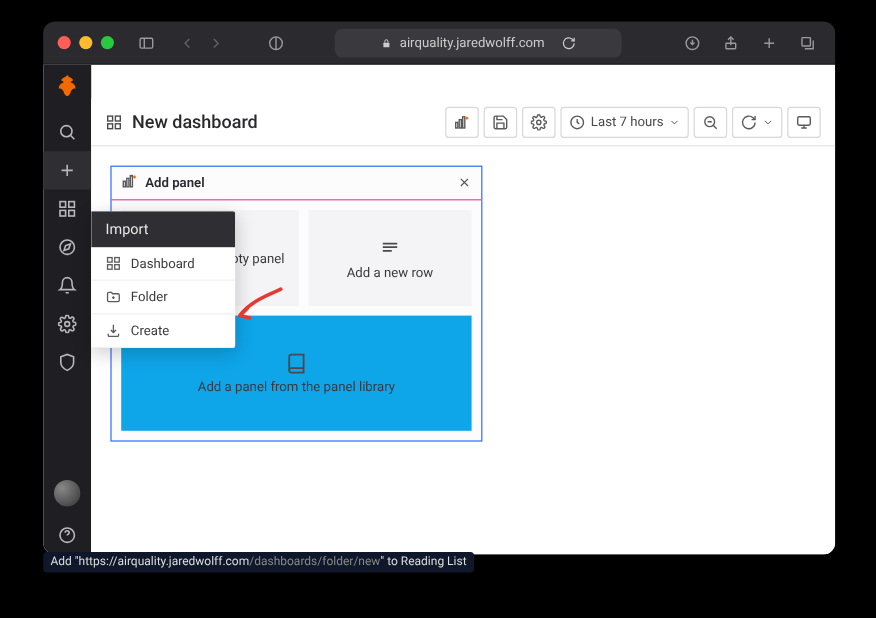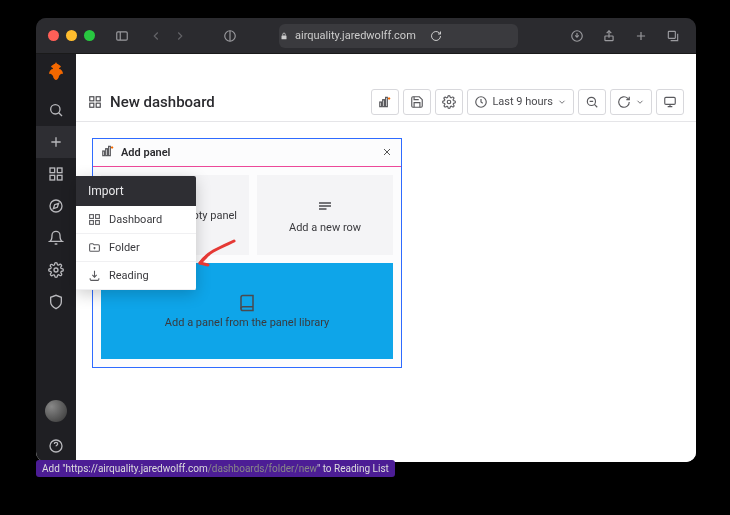--- a/index.html
+++ b/index.html
@@ -43,21 +43,21 @@
   .tb-nav .tb-icon { opacity:0.5; }
   .urlbar {
     flex: 1;
     margin: 0 40px 0 30px;
     max-width: 280px;
     height: 24px;
     background: #3a3a3e;
     border-radius: 6px;
     display:flex;
     align-items:center;
-    justify-content:flex-start;
+    justify-content:center;
     gap:6px;
     color:#ccc;
     font-size: 11px;
   }
   .urlbar svg { width:10px; height:10px; fill:#ccc; }
   .tb-right { display:flex; gap:10px; margin-left:auto; }
   .tb-right .tb-icon svg { stroke:#9a9a9e; }
 
   
   .app {
@@ -216,21 +216,21 @@
     top:185px;
     z-index:11;
     pointer-events:none;
   }
 
   
   .tooltip {
     position:absolute;
     left:36px;
     bottom:38px;
-    background:#4c1d95;
+    background:#0f172a;
     color:#ddd;
     font-size:10px;
     padding:3px 6px;
     border-radius:3px;
     z-index:20;
   }
   .tooltip .dim { color:#888; }
 </style>
 </head>
 <body>
@@ -388,21 +388,21 @@
             <line x1="12" y1="11" x2="12" y2="15"></line>
           </svg>
         <span>Folder</span>
       </div>
       <div class="flyout-item">
         <svg viewBox="0 0 24 24">
             <path d="M12 3v12"></path>
             <polyline points="8 11 12 15 16 11"></polyline>
             <path d="M4 17v2a2 2 0 002 2h12a2 2 0 002-2v-2"></path>
           </svg>
-        <span>Reading</span>
+        <span>Create</span>
       </div>
     </div>
 
     <svg class="arrow" width="40" height="32" viewBox="0 0 40 32">
       <path d="M38 2 C 30 6, 12 12, 4 24" stroke="#e53935" stroke-width="3" fill="none" stroke-linecap="round"></path>
       <path d="M4 24 L10 18 M4 24 L12 26" stroke="#e53935" stroke-width="3" fill="none" stroke-linecap="round"></path>
     </svg>
 
     <div class="main">
       <div class="topbar">
@@ -435,21 +435,21 @@
             <svg viewBox="0 0 24 24">
                 <circle cx="12" cy="12" r="3"></circle>
                 <path d="M19.4 15a1.7 1.7 0 00.3 1.8l.1.1a2 2 0 11-2.8 2.8l-.1-.1a1.7 1.7 0 00-1.8-.3 1.7 1.7 0 00-1 1.5V21a2 2 0 01-4 0v-.1a1.7 1.7 0 00-1-1.5 1.7 1.7 0 00-1.8.3l-.1.1a2 2 0 11-2.8-2.8l.1-.1a1.7 1.7 0 00.3-1.8 1.7 1.7 0 00-1.5-1H3a2 2 0 010-4h.1a1.7 1.7 0 001.5-1 1.7 1.7 0 00-.3-1.8l-.1-.1a2 2 0 112.8-2.8l.1.1a1.7 1.7 0 001.8.3 1.7 1.7 0 001-1.5V3a2 2 0 014 0v.1a1.7 1.7 0 001 1.5 1.7 1.7 0 001.8-.3l.1-.1a2 2 0 112.8 2.8l-.1.1a1.7 1.7 0 00-.3 1.8 1.7 1.7 0 001.5 1H21a2 2 0 010 4h-.1a1.7 1.7 0 00-1.5 1z"></path>
               </svg>
           </div>
           <div class="ta-btn">
             <svg viewBox="0 0 24 24">
                 <circle cx="12" cy="12" r="9"></circle>
                 <polyline points="12 7 12 12 15 14"></polyline>
               </svg>
-            <span>Last 9 hours</span>
+            <span>Last 7 hours</span>
             <svg class="chev" viewBox="0 0 24 24">
                 <polyline points="6 9 12 15 18 9"></polyline>
               </svg>
           </div>
           <div class="ta-btn">
             <svg viewBox="0 0 24 24">
                 <circle cx="11" cy="11" r="7"></circle>
                 <line x1="21" y1="21" x2="16" y2="16"></line>
                 <line x1="8" y1="11" x2="14" y2="11"></line>
               </svg>

